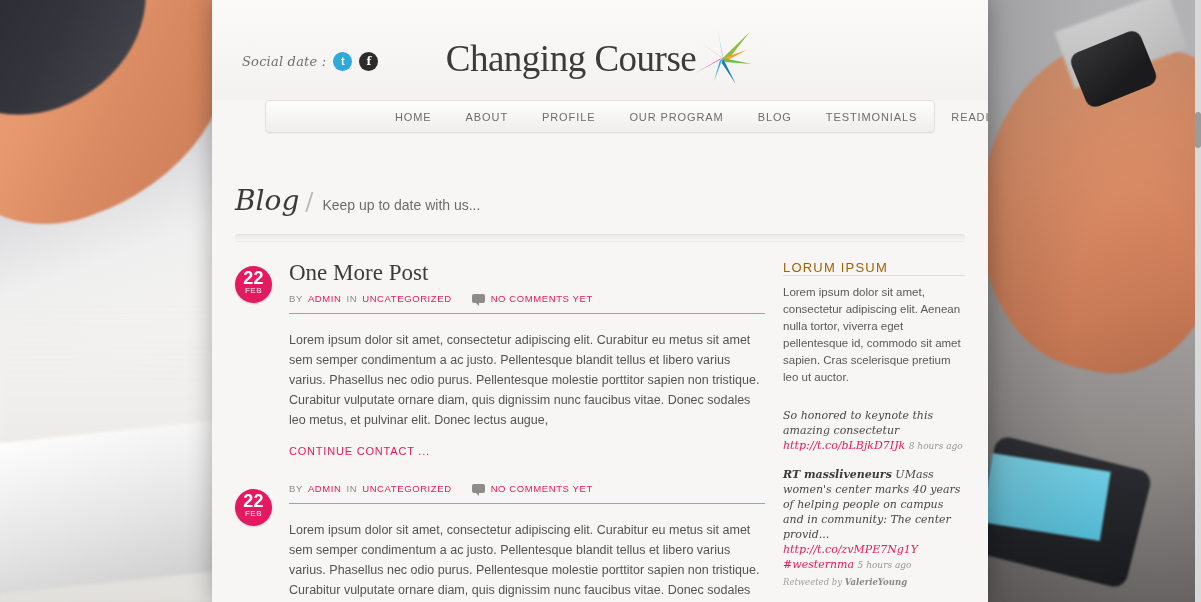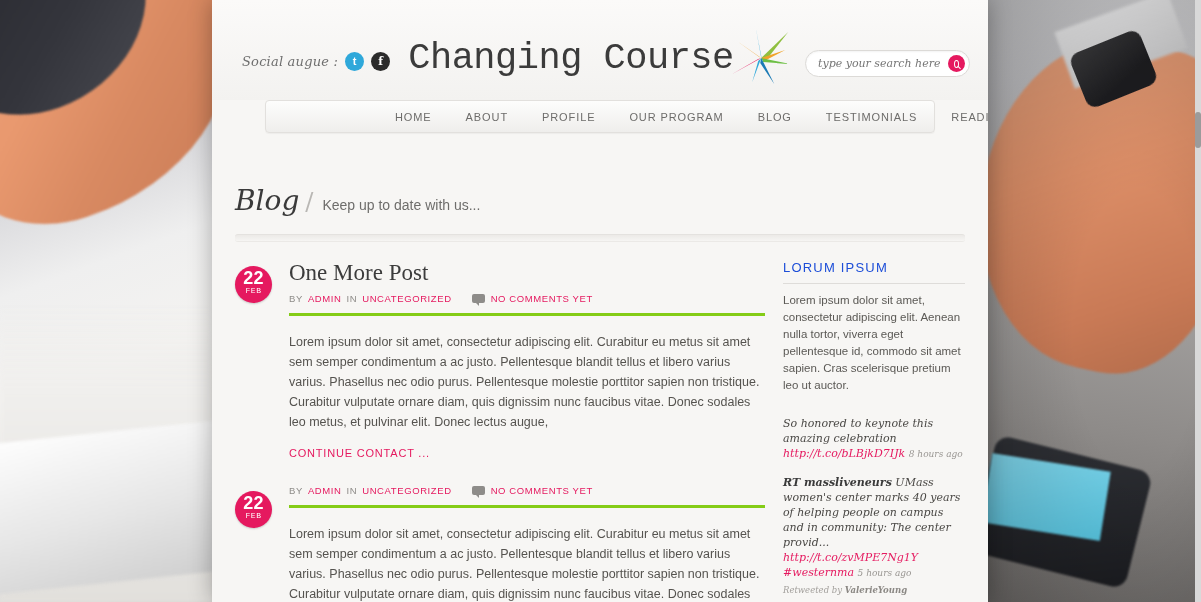--- a/index.html
+++ b/index.html
@@ -182,21 +182,21 @@
   #logo {
     position: absolute;
     left: 50%;
     top: 30px;
     transform: translateX(-50%);
     display: flex;
     align-items: center;
     white-space: nowrap;
   }
   #logo .logo-text {
-    font-family: Liberation Mono, monospace;
+    font-family: Liberation Serif, serif;
     font-size: 37px;
     color: #3b3b3b;
     letter-spacing: -0.5px;
   }
   #logo .star {
     position: relative;
     width: 62px; height: 56px;
     margin-left: -4px;
   }
 
@@ -335,37 +335,36 @@
     font-weight: bold;
     line-height: 15px;
     padding-top: 5px;
     letter-spacing: 0.3px;
   }
   .date-badge .m {
     display: block;
     font-size: 8px;
     line-height: 9px;
     letter-spacing: 0.5px;
-    font-family: Liberation Mono, monospace;
   }
   .post-title {
     font-family: Liberation Serif, serif;
     font-size: 23px;
     color: #3c3c3c;
     margin: 0 0 7px 0;
     font-weight: normal;
   }
   .post-meta {
     font-size: 9.5px;
     color: #8e8c89;
     letter-spacing: 0.6px;
     display: flex;
     align-items: center;
     padding-bottom: 9px;
-    border-bottom: 3px solid #84cc16;
+    border-bottom: 1px solid #84cc16;
   }
   .post-meta a { color: #e5195f; text-decoration: none; }
   .post-meta .sep { display: inline-block; width: 5px; }
   .comment-icon {
     display: inline-block;
     width: 13px; height: 9px;
     background: #8e8c89;
     border-radius: 2px;
     position: relative;
     margin: 0 6px 0 20px;
@@ -392,24 +391,24 @@
     letter-spacing: 0.8px;
     color: #e5195f;
     text-decoration: none;
   }
 
   
   .widget { margin-bottom: 22px; }
   .widget-title {
     font-size: 13px;
     letter-spacing: 1.2px;
-    color: #1d4ed8;
+    color: #a16207;
     margin: 0 0 8px 0;
     font-weight: normal;
-    padding-bottom: 8px;
+    padding-bottom: 0;
     border-bottom: 1px solid #dedcd9;
   }
   .widget-body {
     font-size: 11.5px;
     line-height: 17px;
     color: #5b5955;
   }
   .tweet {
     font-family: "DejaVu Serif", serif;
     font-style: italic;
@@ -451,47 +450,41 @@
 </div>
 
 <div id="right-edge-bar"></div>
 <div id="right-edge-thumb"></div>
 
 <div id="site">
 
   <div id="header">
 
     <div id="social">
-      <span class="label">Social augue :</span>
+      <span class="label">Social date :</span>
       <span class="social-circle twitter">t</span>
       <span class="social-circle facebook">f</span>
     </div>
 
     <div id="logo">
       <span class="logo-text">Changing Course</span>
       <span class="star">
         <svg width="62" height="56" viewBox="0 0 62 56" aria-hidden="true">
           <polygon points="31,28 58,2 36,30" fill="#8fbf3f"></polygon>
           <polygon points="31,28 55,20 34,31" fill="#f0a32a"></polygon>
           <polygon points="31,28 60,34 33,32" fill="#6dbf44"></polygon>
           <polygon points="31,28 44,54 30,33" fill="#1b7ab5"></polygon>
           <polygon points="31,28 22,52 28,31" fill="#2fa8da"></polygon>
           <polygon points="31,28 2,44 28,29" fill="#e5195f"></polygon>
           <polygon points="31,28 8,12 29,27" fill="#f0a32a"></polygon>
           <polygon points="31,28 26,0 31,26" fill="#2fa8da"></polygon>
         </svg>
       </span>
     </div>
 
-    <div id="search-wrap">
-      <input id="search-input" type="text" placeholder="type your search here" style="">
-      <button id="search-button">
-        <span class="mag"></span>
-      </button>
-    </div>
   </div>
 
   <div id="nav">
     <div class="nav-item">HOME</div>
     <div class="nav-item">ABOUT</div>
     <div class="nav-item">PROFILE</div>
     <div class="nav-item">OUR PROGRAM</div>
     <div class="nav-item">BLOG</div>
     <div class="nav-item">TESTIMONIALS</div>
     <div class="nav-item">READING</div>
@@ -554,21 +547,21 @@
     <div id="side-col">
 
       <div class="widget">
         <h3 class="widget-title">LORUM IPSUM</h3>
         <div class="widget-body">Lorem ipsum dolor sit amet, consectetur adipiscing elit. Aenean nulla tortor, viverra eget pellentesque id, commodo sit amet sapien. Cras scelerisque pretium leo ut auctor.</div>
       </div>
 
       <div class="widget">
 
         <div class="tweet">
-          <span>So honored to keynote this amazing celebration </span><a href="#">http://t.co/bLBjkD7IJk</a>
+          <span>So honored to keynote this amazing consectetur </span><a href="#">http://t.co/bLBjkD7IJk</a>
           <span class="time">8 hours ago</span>
         </div>
 
         <div class="tweet">
           <span class="handle">RT massliveneurs</span>
           <span>UMass women's center marks 40 years of helping people on campus and in community: The center provid...</span>
           <a href="#">http://t.co/zvMPE7Ng1Y</a>
           <span class="tag">#westernma</span>
           <span class="time">5 hours ago</span>
           <span class="rt">

